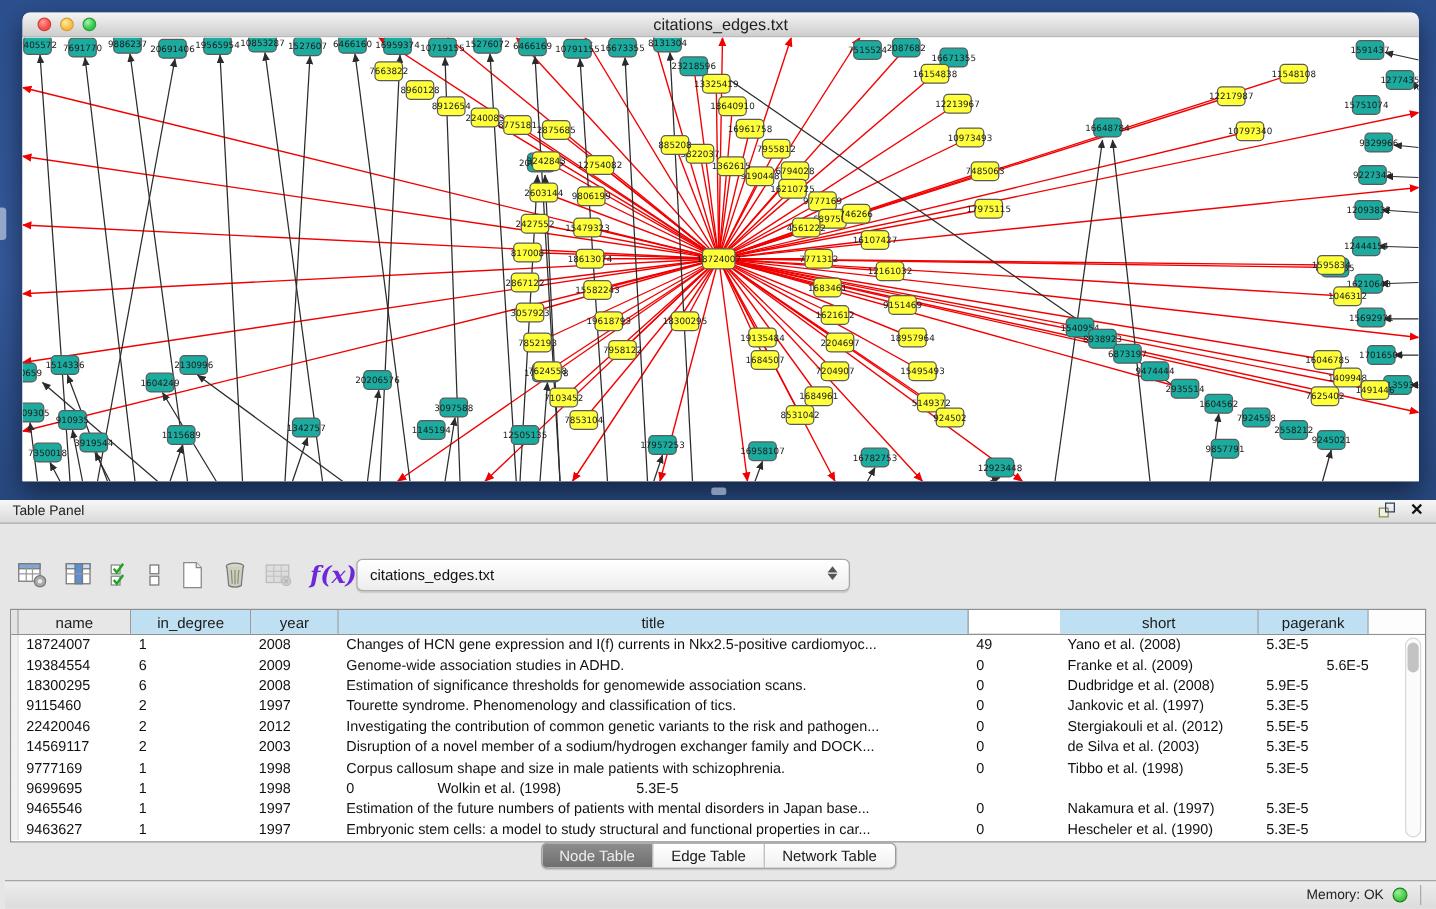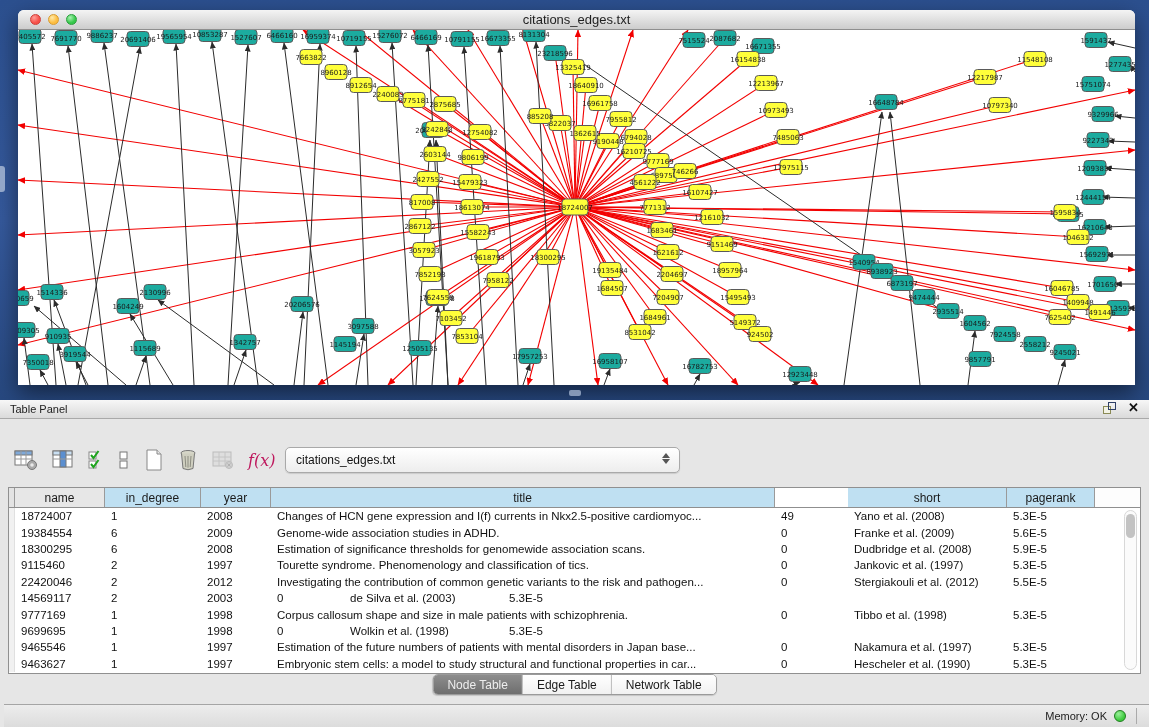--- a/index.html
+++ b/index.html
@@ -34,21 +34,21 @@
                   display:flex; align-items:center; font-size:11px; color:#222; }
   .panel-header .ph-title { margin-left:10px; }
   .ph-icons { position:absolute; right:10px; top:2px; display:flex; align-items:center; gap:12px; }
   .float-ico { position:relative; width:13px; height:12px; }
   .float-ico .sq1 { position:absolute; left:0; bottom:0; width:8px; height:8px; border:1px solid #8a8a55; background:#f2f2e4; }
   .float-ico .sq2 { position:absolute; right:0; top:0; width:8px; height:8px; border:1px solid #2e3f66; }
   .close-ico { font-size:13px; font-weight:bold; color:#111; line-height:12px; }
 
   .toolbar { position:absolute; left:14px; top:42px; height:36px; display:flex; align-items:center; }
   .tb-ico { margin-right:14px; display:flex; align-items:center; }
-  .fx { font-family:"DejaVu Serif",serif; font-style:italic; font-weight:normal; font-size:16px; color:#be185d; margin-right:16px; }
+  .fx { font-family:"DejaVu Serif",serif; font-style:italic; font-weight:bold; font-size:19px; color:#6d28d9; margin-right:16px; }
   .combo { position:absolute; left:285px; top:47px; width:395px; height:26px;
            background:linear-gradient(180deg,#ffffff,#ededed); border:1px solid #a9a9a9; border-radius:5px;
            display:flex; align-items:center; font-size:12px; color:#111; box-shadow:0 1px 1px rgba(0,0,0,.12); }
   .combo .val { margin-left:10px; }
   .combo .steppers { position:absolute; right:9px; top:5px; display:flex; flex-direction:column; gap:1px; }
   .combo .steppers i { width:0; height:0; border-left:4px solid transparent; border-right:4px solid transparent; }
   .combo .up { border-bottom:5px solid #555; }
   .combo .down { border-top:5px solid #555; }
 
   .tbl { position:absolute; left:8px; top:87px; width:1133px; height:187px; background:#fff; border:1px solid #909090; overflow:hidden; }
@@ -890,21 +890,21 @@
             <div class="tcell" style="width: 88px;">5.3E-5</div>
           </div>
           <div class="trow">
             <div class="tcell gutter" style="width: 6px;"></div>
             <div class="tcell" style="width: 90px;">19384554</div>
             <div class="tcell" style="width: 96px;">6</div>
             <div class="tcell" style="width: 70px;">2009</div>
             <div class="tcell" style="width: 504px;">Genome-wide association studies in ADHD.</div>
             <div class="tcell" style="width: 73px;">0</div>
             <div class="tcell" style="width: 159px;">Franke et al. (2009)</div>
-            <div class="tcell" style="width: 88px;">5.6E-5</div>
+            <div class="tcell" style="width: 88px; text-align: right;">5.6E-5</div>
           </div>
           <div class="trow">
             <div class="tcell gutter" style="width: 6px;"></div>
             <div class="tcell" style="width: 90px;">18300295</div>
             <div class="tcell" style="width: 96px;">6</div>
             <div class="tcell" style="width: 70px;">2008</div>
             <div class="tcell" style="width: 504px;">Estimation of significance thresholds for genomewide association scans.</div>
             <div class="tcell" style="width: 73px;">0</div>
             <div class="tcell" style="width: 159px;">Dudbridge et al. (2008)</div>
             <div class="tcell" style="width: 88px;">5.9E-5</div>
@@ -927,20 +927,21 @@
             <div class="tcell" style="width: 504px;">Investigating the contribution of common genetic variants to the risk and pathogen...</div>
             <div class="tcell" style="width: 73px;">0</div>
             <div class="tcell" style="width: 159px;">Stergiakouli et al. (2012)</div>
             <div class="tcell" style="width: 88px;">5.5E-5</div>
           </div>
           <div class="trow">
             <div class="tcell gutter" style="width: 6px;"></div>
             <div class="tcell" style="width: 90px;">14569117</div>
             <div class="tcell" style="width: 96px;">2</div>
             <div class="tcell" style="width: 70px;">2003</div>
+            <div class="tcell" style="width: 504px;">Disruption of a novel member of a sodium/hydrogen exchanger family and DOCK...</div>
             <div class="tcell" style="width: 73px;">0</div>
             <div class="tcell" style="width: 159px;">de Silva et al. (2003)</div>
             <div class="tcell" style="width: 88px;">5.3E-5</div>
           </div>
           <div class="trow">
             <div class="tcell gutter" style="width: 6px;"></div>
             <div class="tcell" style="width: 90px;">9777169</div>
             <div class="tcell" style="width: 96px;">1</div>
             <div class="tcell" style="width: 70px;">1998</div>
             <div class="tcell" style="width: 504px;">Corpus callosum shape and size in male patients with schizophrenia.</div>

